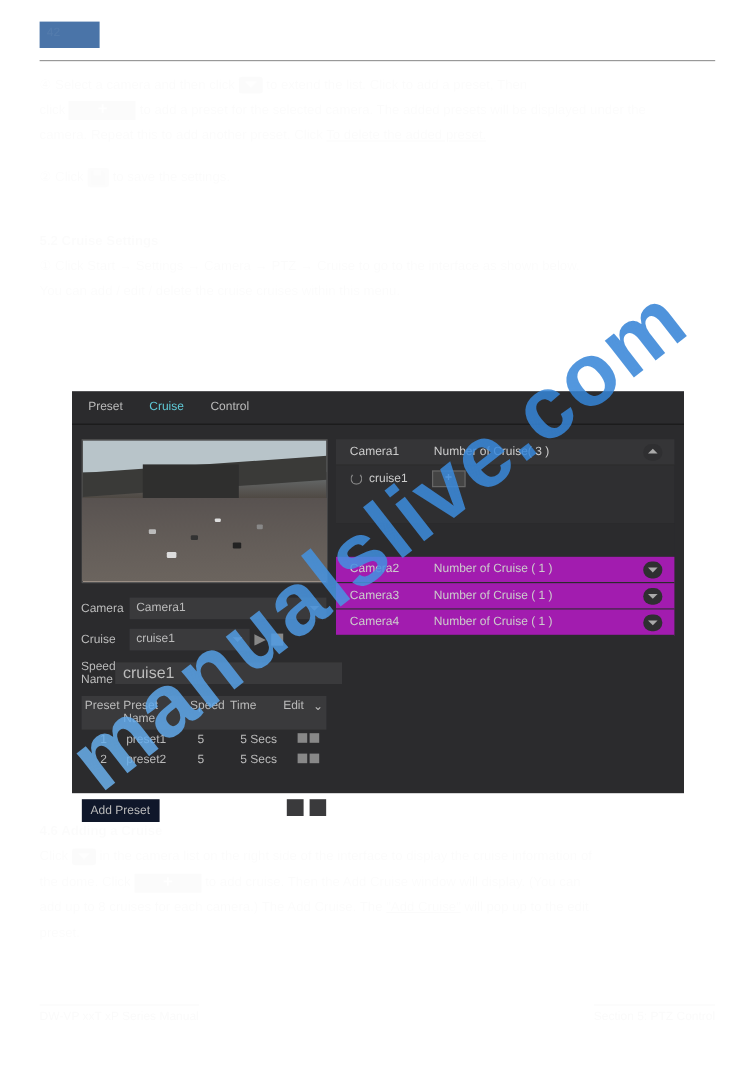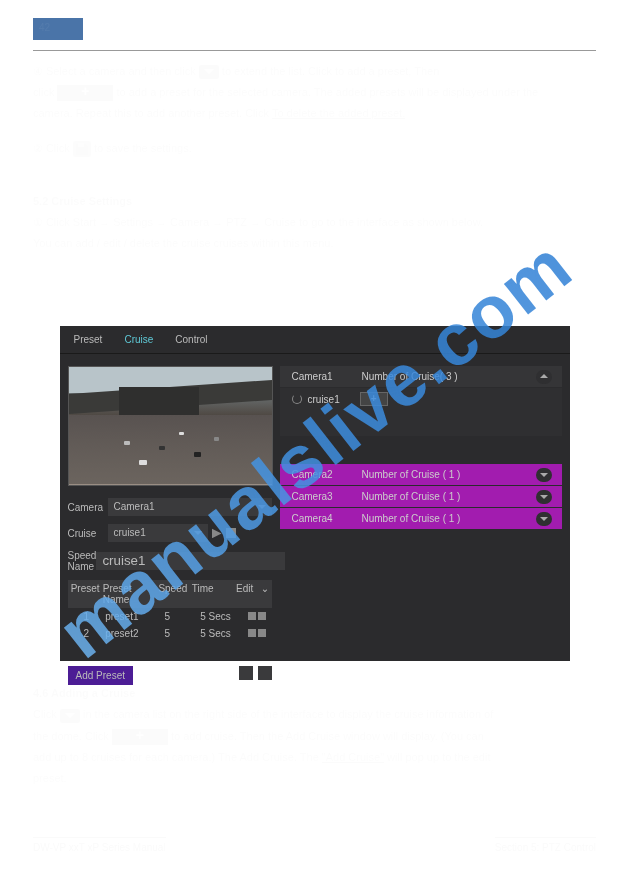--- a/index.html
+++ b/index.html
@@ -58,21 +58,21 @@
   .preset-table .hrow { background: #3a3a3c; color: #bbb; }
   .preset-table .drow { color: #bbb; }
   .pc-preset { width: 38px; text-align: center; }
   .pc-name { width: 60px; }
   .pc-speed { width: 36px; }
   .pc-time { width: 42px; text-align: left; }
   .pc-edit { width: 30px; text-align: center; }
   .pc-edit .e-icon { width: 8px; height: 8px; background: #888; display: inline-block; margin: 0 1px; }
   .hdr-arrow { width: 14px; text-align: center; }
   
-  .add-preset-btn { background: #4c1d95; padding: 4px 8px; margin-top: 10px; display: inline-block; color: #bbb; }
+  .add-preset-btn { background: #0f172a; padding: 4px 8px; margin-top: 10px; display: inline-block; color: #bbb; }
   .arrow-btns { float: right; margin-top: 10px; }
   .arrow-btns .ab { width: 14px; height: 14px; background: #3a3a3c; display: inline-block; margin-left: 2px; position: relative; }
   
   .camera-list { }
   .camera-row { display: flex; align-items: center; background: #a21caf; border-bottom: 1px solid #2b2b2d; padding: 3px 10px 3px 12px; height: 22px; }
   .camera-row.expanded { background: #353537; }
   .camera-row .cam-name { width: 70px; color: #ccc; }
   .camera-row .cam-info { flex: 1; color: #ccc; }
   .camera-row .chev { width: 16px; height: 14px; background: #2f2f31; border-radius: 7px; position: relative; }
   .camera-row .chev::after { content: ''; position: absolute; left: 4px; top: 5px; width: 0; height: 0; border-left: 4px solid transparent; border-right: 4px solid transparent; border-top: 4px solid #aaa; }

